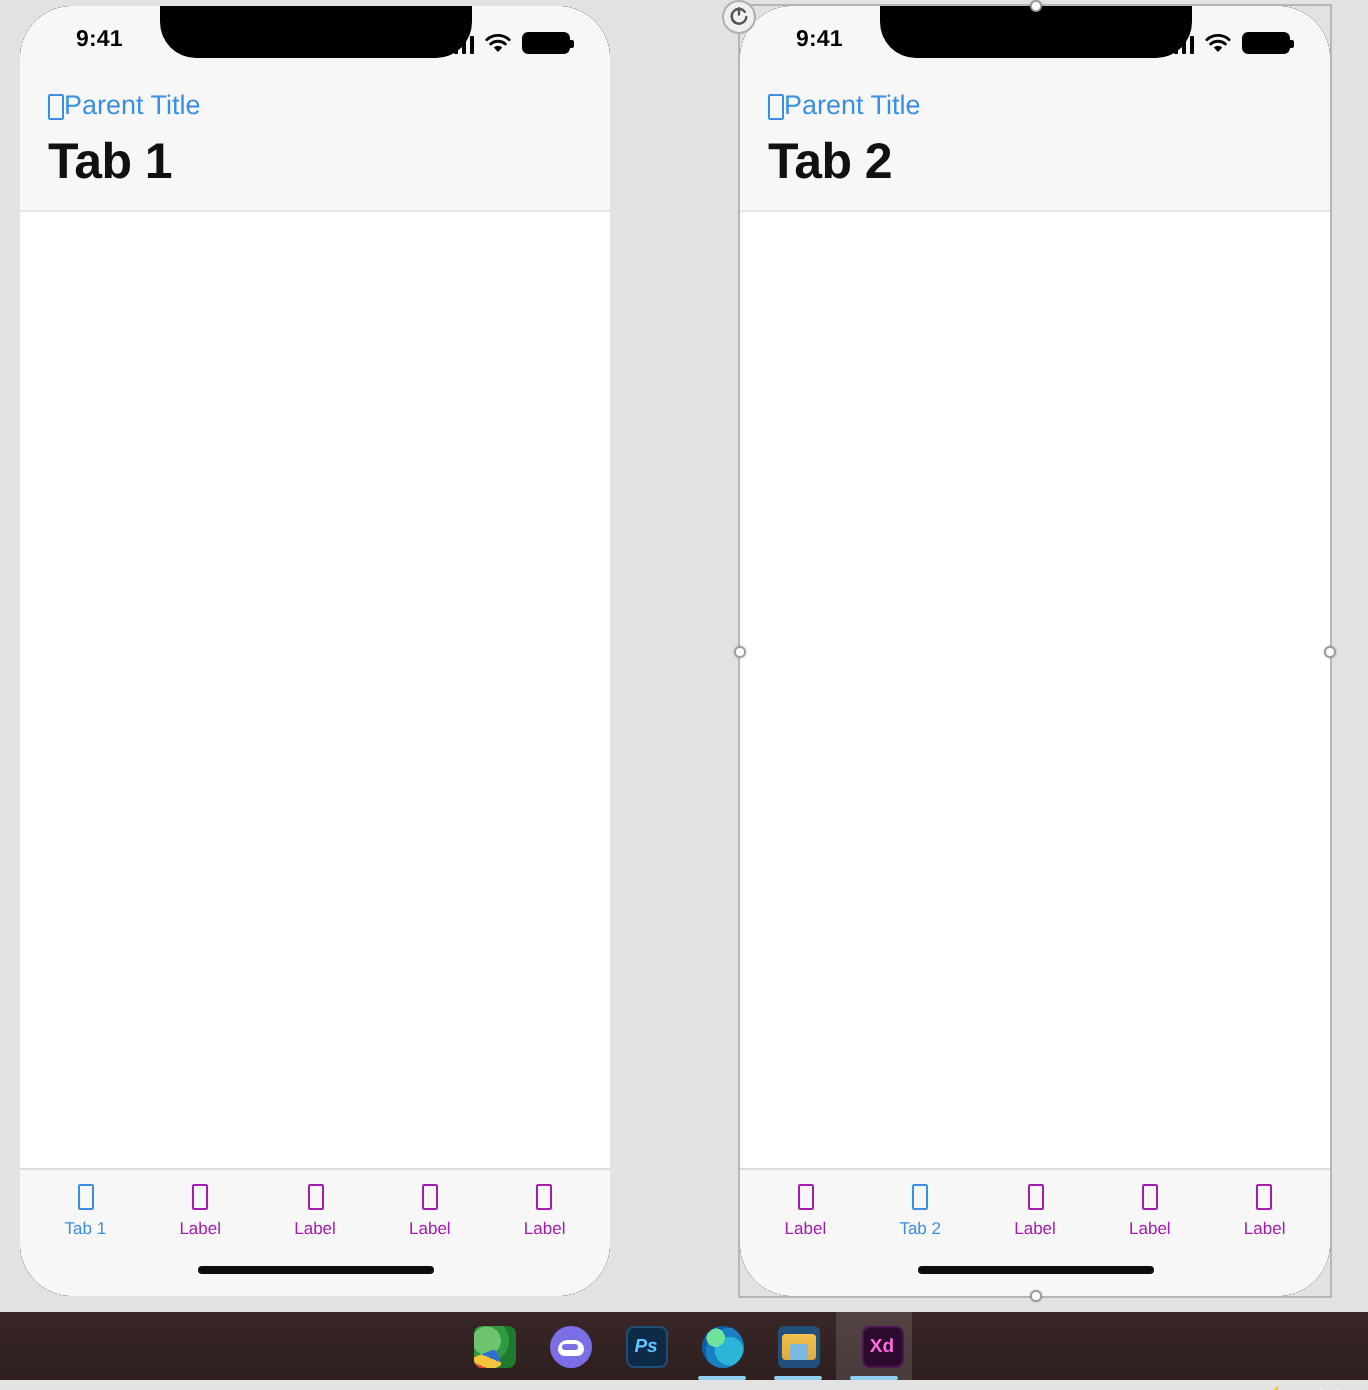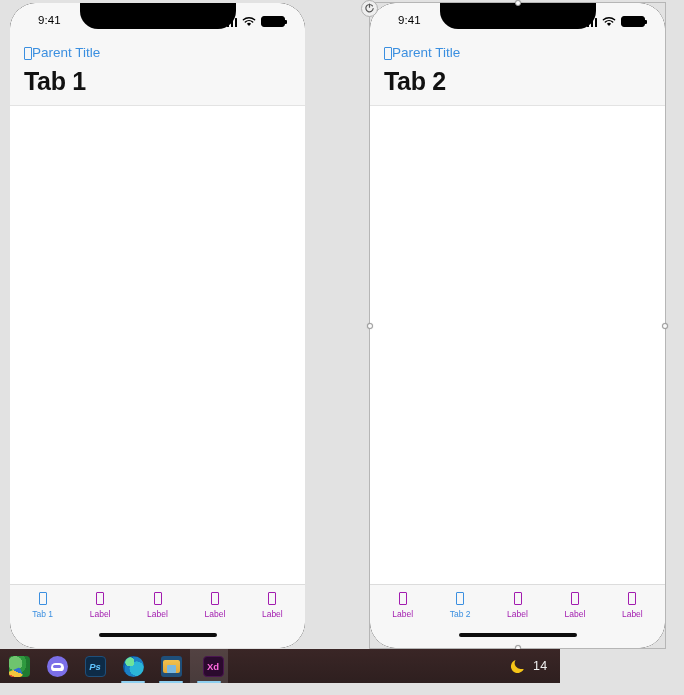--- a/index.html
+++ b/index.html
@@ -65,21 +65,21 @@
     height: 26px;
     background: #000;
     border-bottom-left-radius: 18px;
     border-bottom-right-radius: 18px;
   }
   .sb-time {
     position: absolute;
     left: 28px;
     top: 11px;
     font-size: 11.5px;
-    font-weight: normal;
+    font-weight: bold;
     color: #000;
     letter-spacing: 0.1px;
   }
   .sb-icons {
     position: absolute;
     right: 20px;
     top: 12px;
     display: flex;
     align-items: flex-end;
     gap: 5px;
@@ -216,26 +216,27 @@
     background: #efefef;
     border: 1px solid #b0b0b0;
     display: flex;
     align-items: center;
     justify-content: center;
   }
 
   
   #taskbar {
     position: absolute;
-    left: 0; bottom: 12px;
-    width: 560px;
+    left: 0; bottom: 5px;
+    width: 684px;
     height: 34px;
     background: linear-gradient(180deg, #3a2626 0%, #2e1f1f 100%);
     display: flex;
     align-items: center;
+    flex-direction: column;
   }
   .tb-left {
     display: flex;
     align-items: center;
     height: 34px;
   }
   .tb-item {
     position: relative;
     width: 38px;
     height: 34px;

